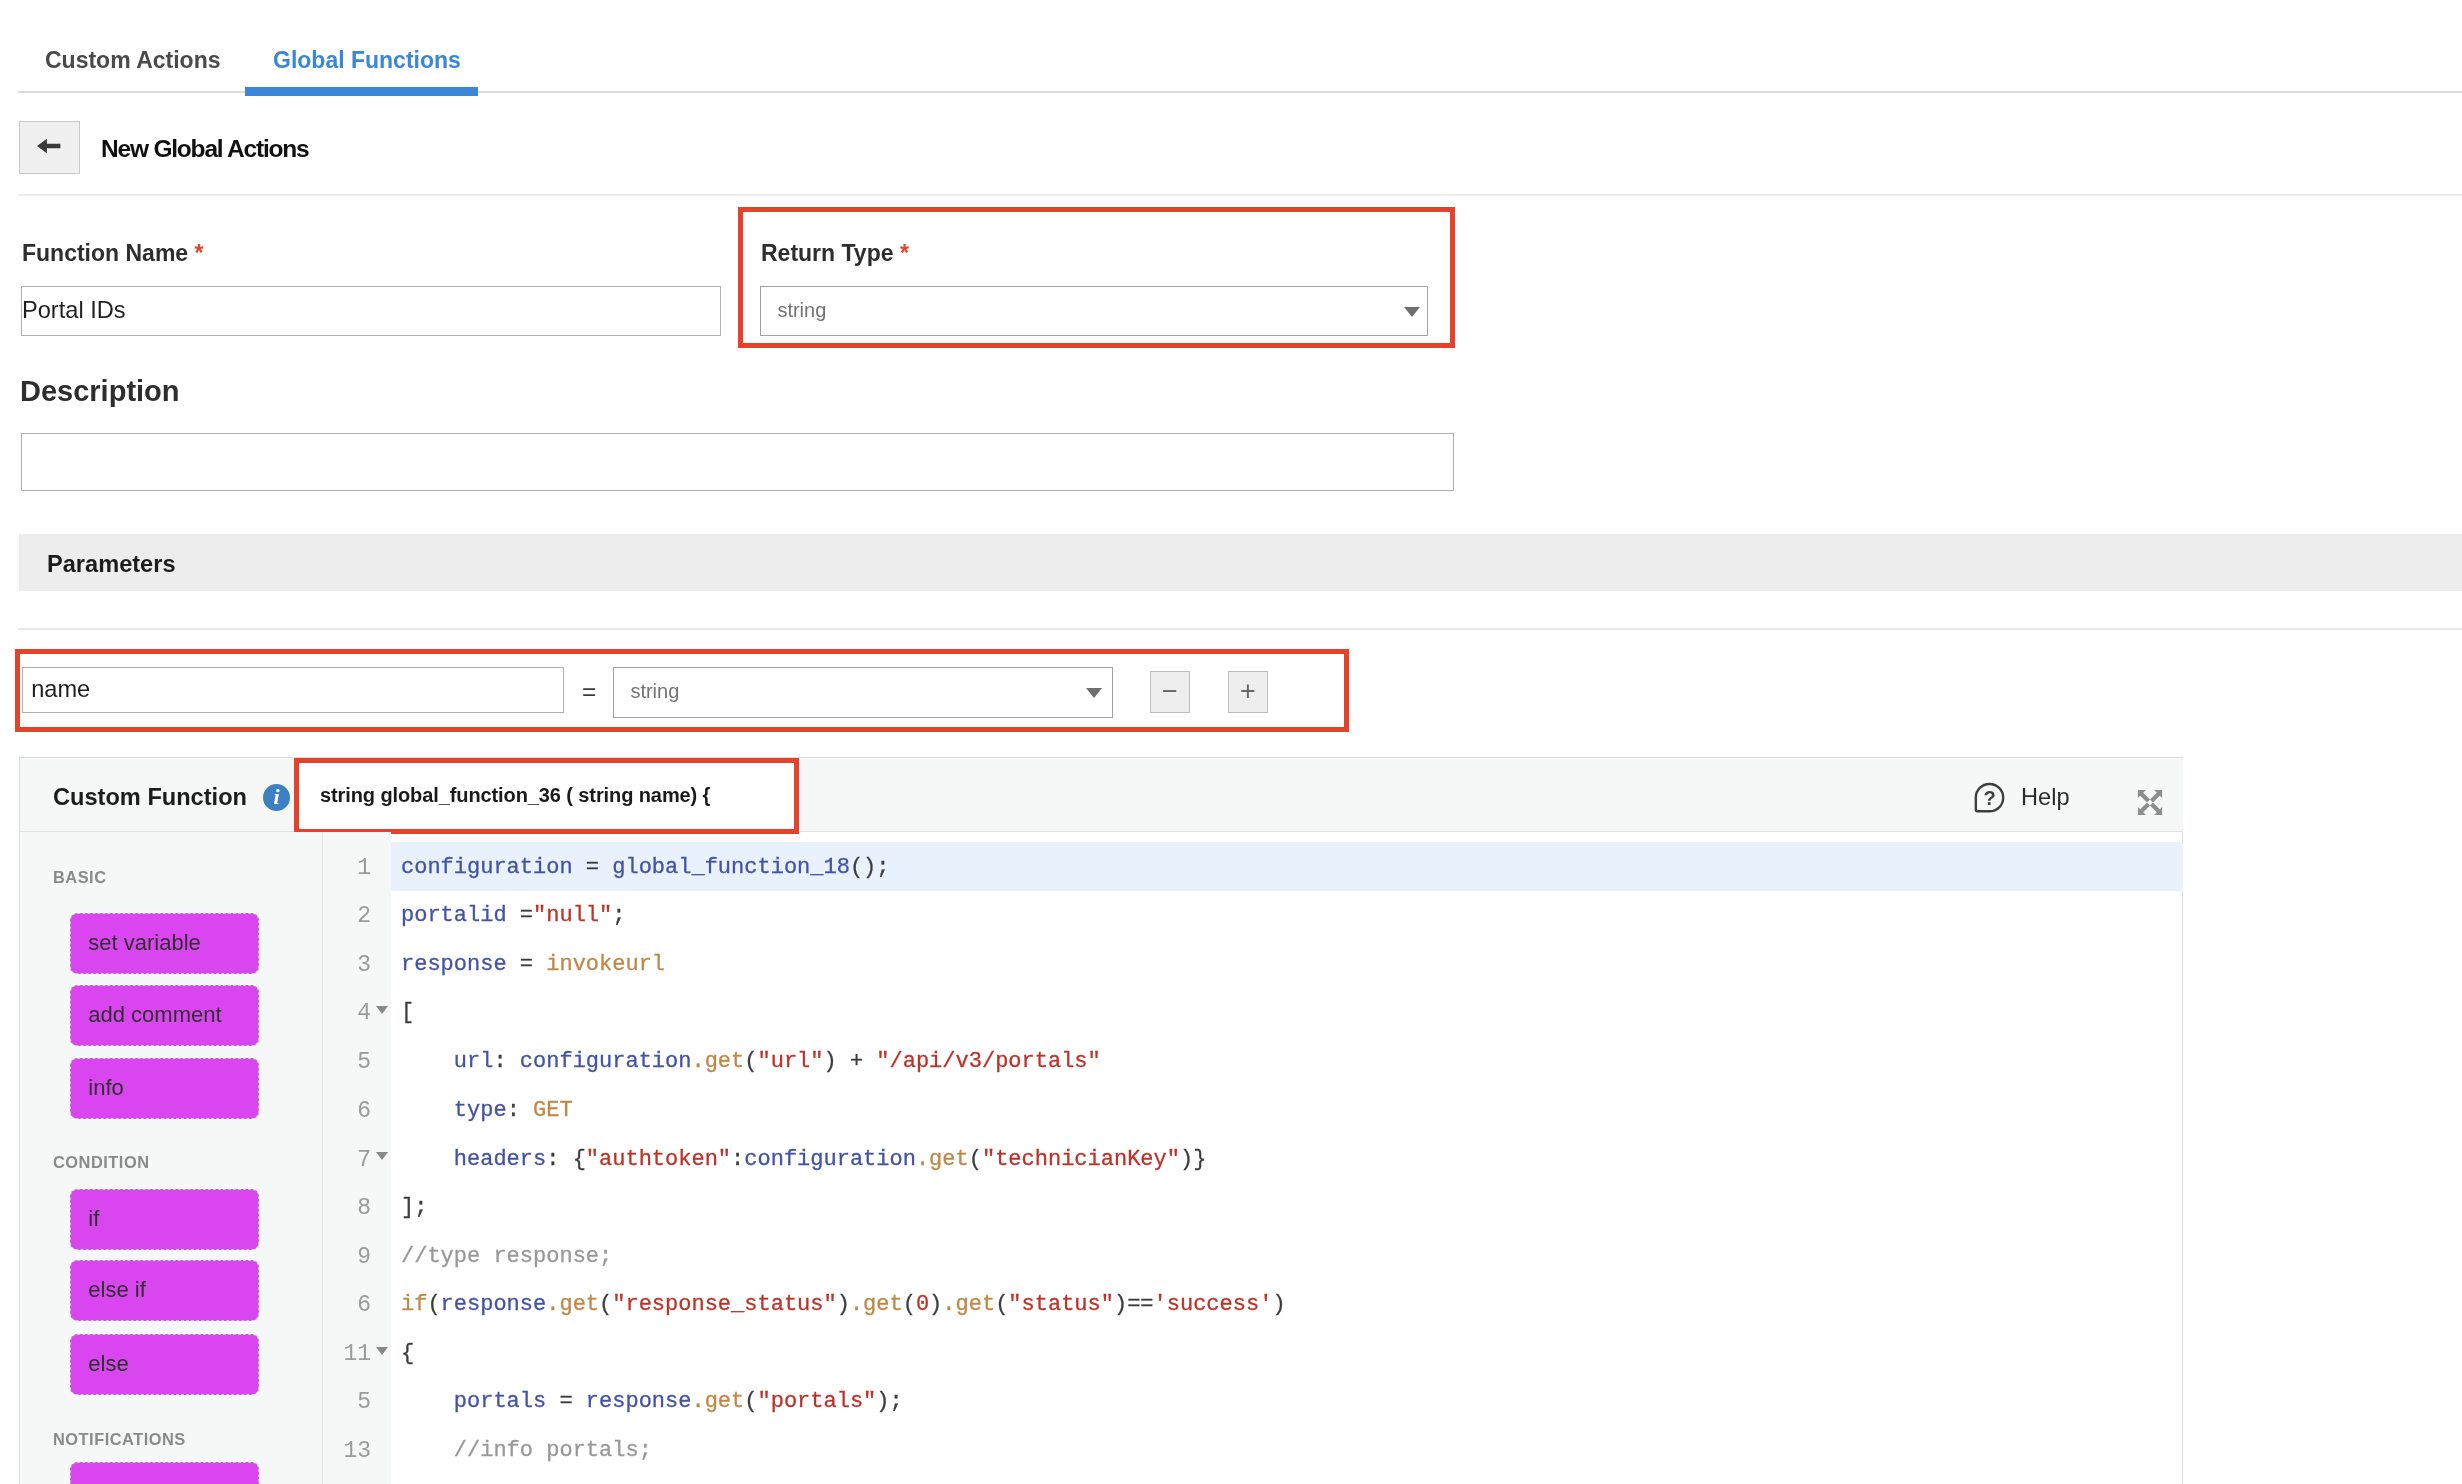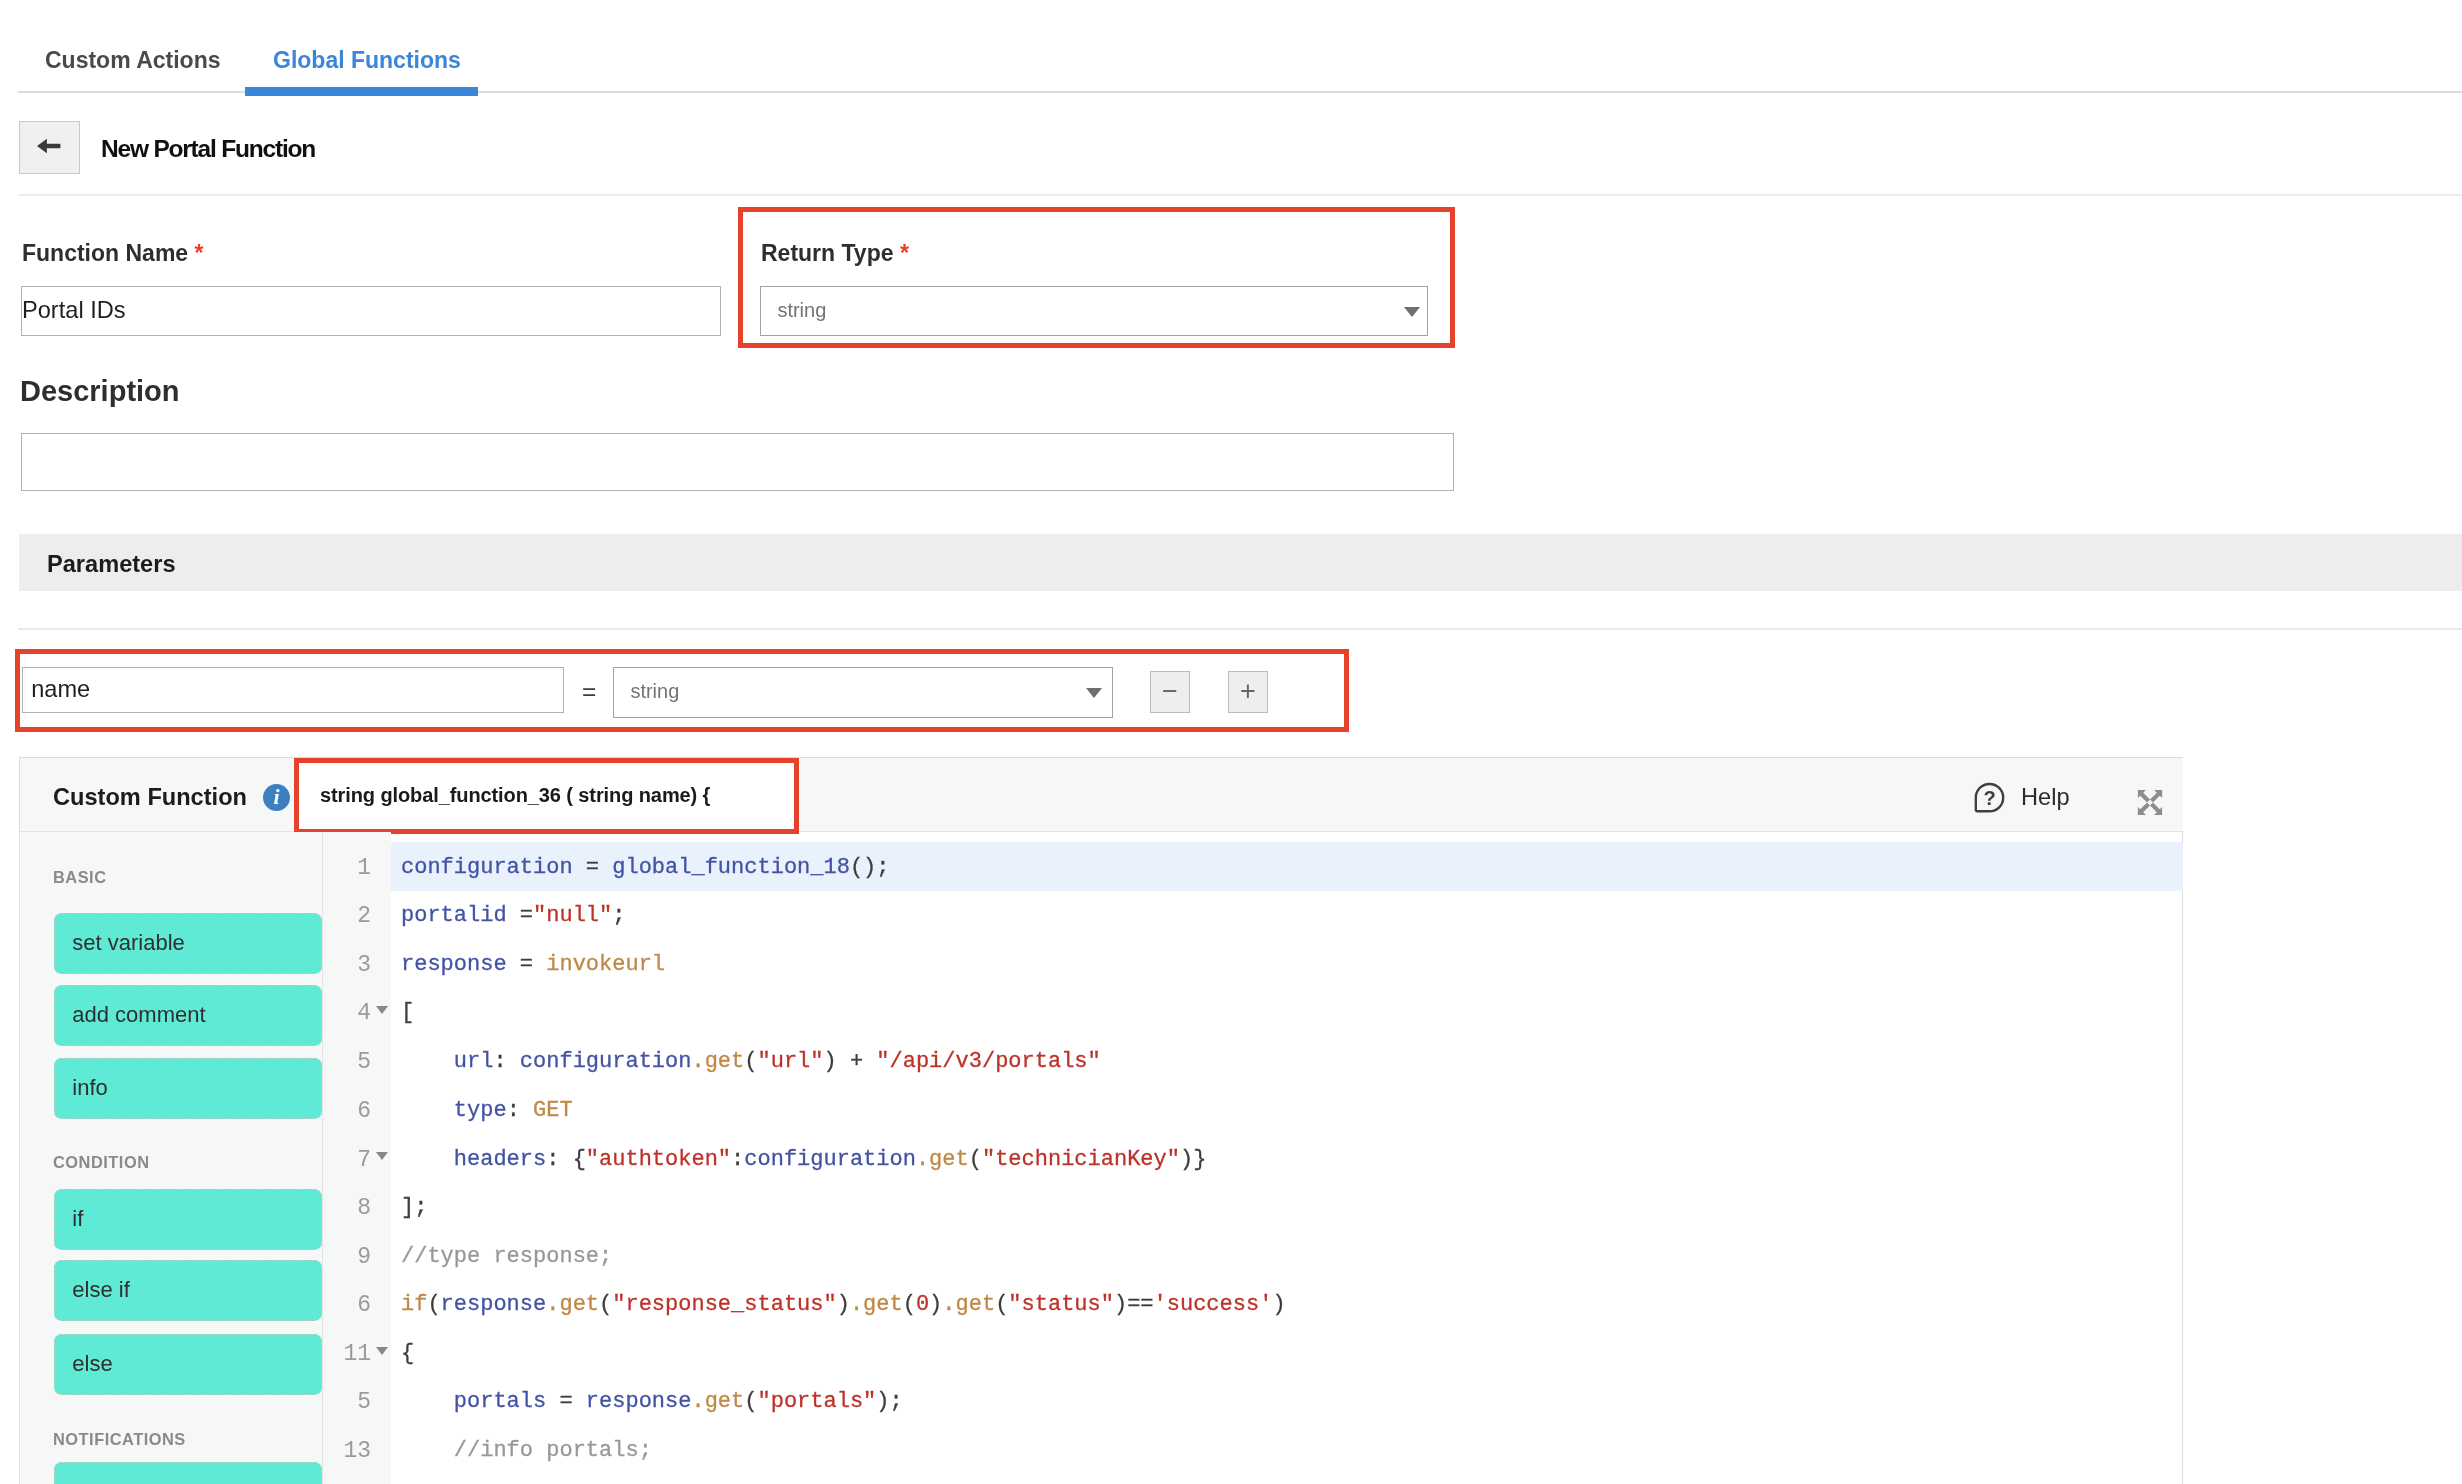--- a/index.html
+++ b/index.html
@@ -4,21 +4,21 @@
 <style>
 * { margin:0; padding:0; box-sizing:border-box; }
 html,body { width:2462px; height:1485px; background:#fff; font-family:"Liberation Sans", sans-serif; position:relative; overflow:hidden; }
 .abs { position:absolute; }
 .b { font-weight:bold; }
 .hr { position:absolute; height:1.8px; background:#e3e3e3; }
 .red { border:5.5px solid #e5422b; position:absolute; }
 .inp { position:absolute; border:1.4px solid #b0b0b0; background:#fff; font-size:23.6px; color:#1f1f1f; }
 .sel { position:absolute; border:1.4px solid #a2a2a2; background:#fff; font-size:20px; color:#737373; }
 .caret { position:absolute; width:0; height:0; border-left:8.2px solid transparent; border-right:8.2px solid transparent; border-top:10px solid #6f6f6f; }
-.sbtn { position:absolute; left:54px; width:268px; height:61px; border:1.8px dashed #c6c6c6; border-radius:7.3px; background:#5eead4; font-size:22px; color:#2f2f2f; line-height:57px; padding-left:17.3px; }
+.sbtn { position:absolute; left:70px; width:189px; height:61px; border:1.8px dashed #c6c6c6; border-radius:7.3px; background:#d946ef; font-size:22px; color:#2f2f2f; line-height:57px; padding-left:17.3px; }
 .slab { position:absolute; left:53px; font-size:16.4px; color:#8a8a8a; letter-spacing:0.5px; font-weight:bold; }
 .ln { position:absolute; width:55px; text-align:right; font-size:23px; color:#9b9b9b; font-family:"Liberation Mono", monospace; }
 .cl { position:absolute; left:391px; white-space:pre; font-family:"Liberation Mono", monospace; font-size:22px; color:#3d3d3d; -webkit-text-stroke:0.3px; }
 .cl i, .cl b, .cl s, .cl u { font-style:normal; font-weight:normal; text-decoration:none; }
 .cl i { color:#4353a4; }
 .cl s { color:#bd3229; }
 .cl u { color:#bf8845; }
 .cl .cmt { color:#989898; }
 .fold { position:absolute; width:0; height:0; border-left:6.4px solid transparent; border-right:6.4px solid transparent; border-top:8.2px solid #888; }
 </style>
@@ -28,21 +28,21 @@
 <div class="hr" style="left:18px; width:2444px; top:91px; background:#dcdcdc;"></div>
 <div class="abs b" style="left:45px; top:47px; font-size:23px; color:#4a4a4a;">Custom Actions</div>
 <div class="abs b" style="left:273px; top:47px; font-size:23px; color:#3a86d8;">Global Functions</div>
 <div class="abs" style="left:245px; top:87px; width:233px; height:9px; background:#3a86d8;"></div>
 
 <div class="abs" style="left:19px; top:121px; width:61px; height:53px; background:#f0f0f0; border:1.8px solid #c9c9c9;">
   <svg width="25.4" height="18" viewBox="0 0 28 20" style="position:absolute; left:16.4px; top:15.4px;">
     <path d="M1 10 L12 2 L12 7.6 L27 7.6 L27 12.4 L12 12.4 L12 18 Z" fill="#3a3a3a"></path>
   </svg>
 </div>
-<div class="abs b" style="left:101px; top:135px; font-size:24.5px; letter-spacing:-1.2px; color:#101010;">New Portal Function</div>
+<div class="abs b" style="left:101px; top:135px; font-size:24.5px; letter-spacing:-1.2px; color:#101010;">New Global Actions</div>
 <div class="hr" style="left:18px; width:2444px; top:194px; background:#ededed;"></div>
 
 <div class="abs b" style="left:22px; top:240px; font-size:23px; color:#2e2e2e;">Function Name <span style="color:#e8402a;">*</span></div>
 <div class="inp" style="left:21px; top:286px; width:700px; height:50px; line-height:46px; padding-left:0;">Portal IDs</div>
 
 <div class="red" style="left:738px; top:207px; width:717px; height:141px;"></div>
 <div class="abs b" style="left:761px; top:240px; font-size:23px; color:#2e2e2e;">Return Type <span style="color:#e8402a;">*</span></div>
 <div class="sel" style="left:760px; top:286px; width:668px; height:50px; line-height:46px; padding-left:16.4px;">string</div>
 <div class="caret" style="left:1404px; top:307px;"></div>
 

